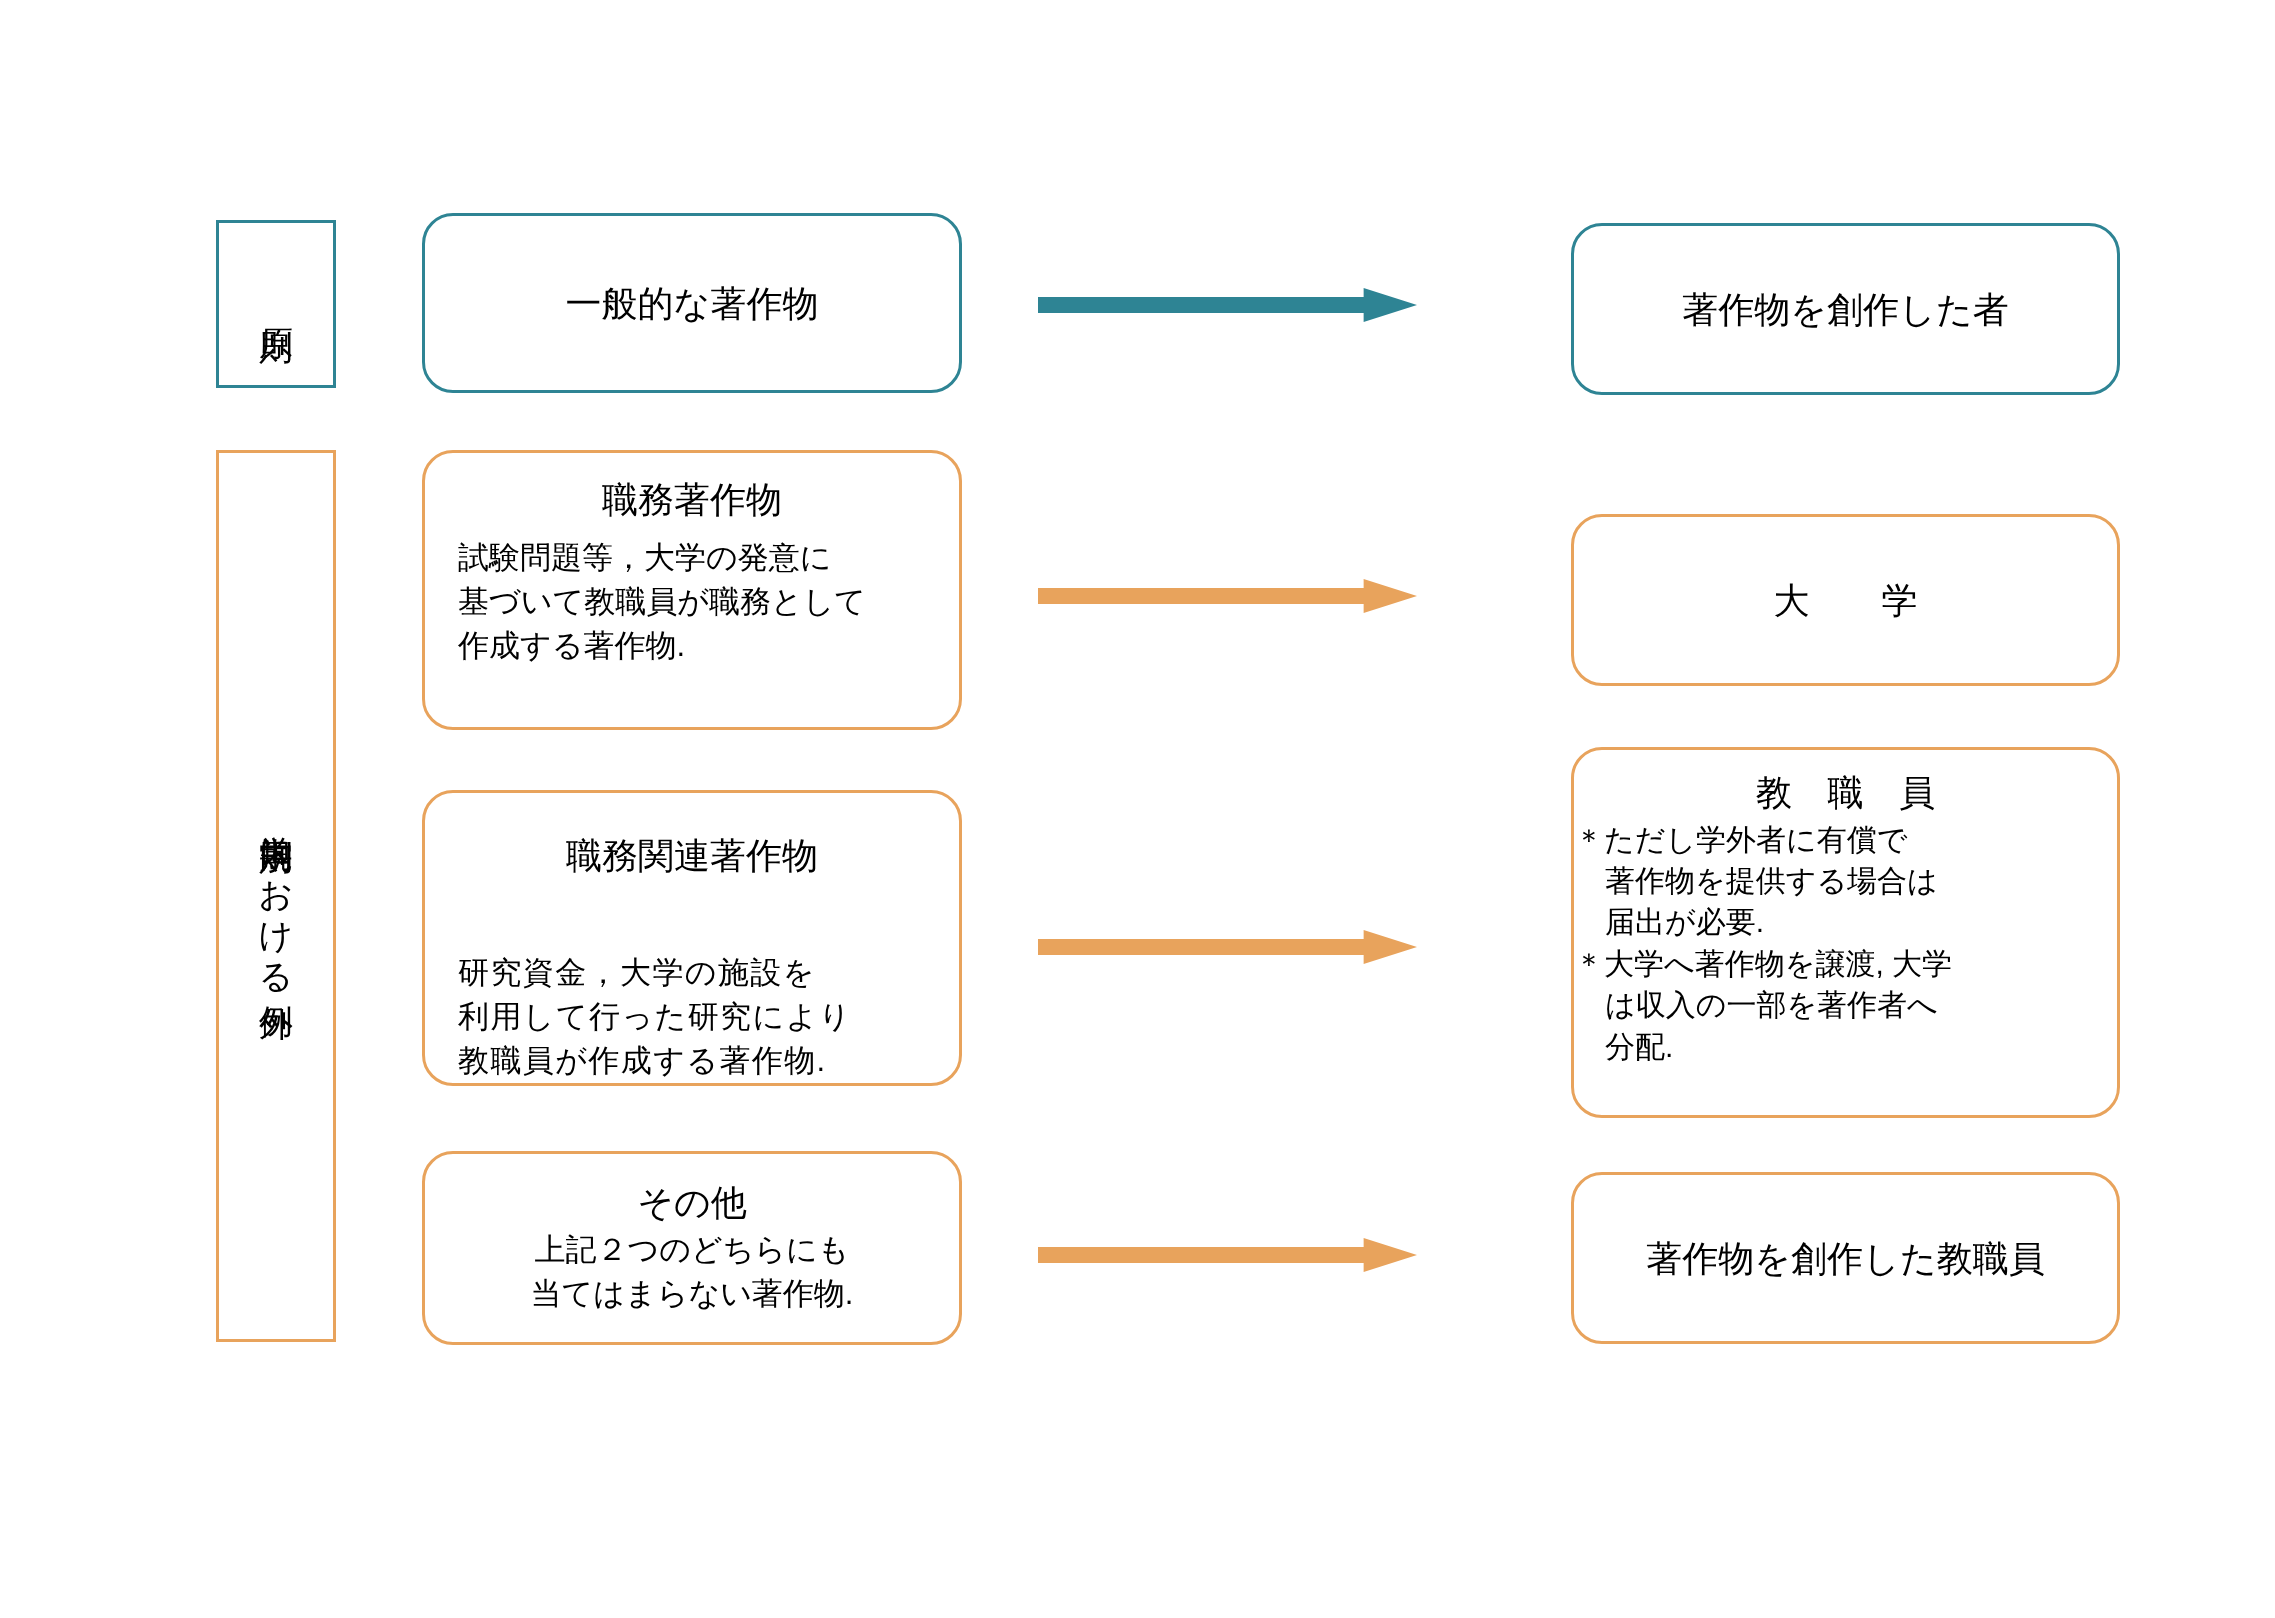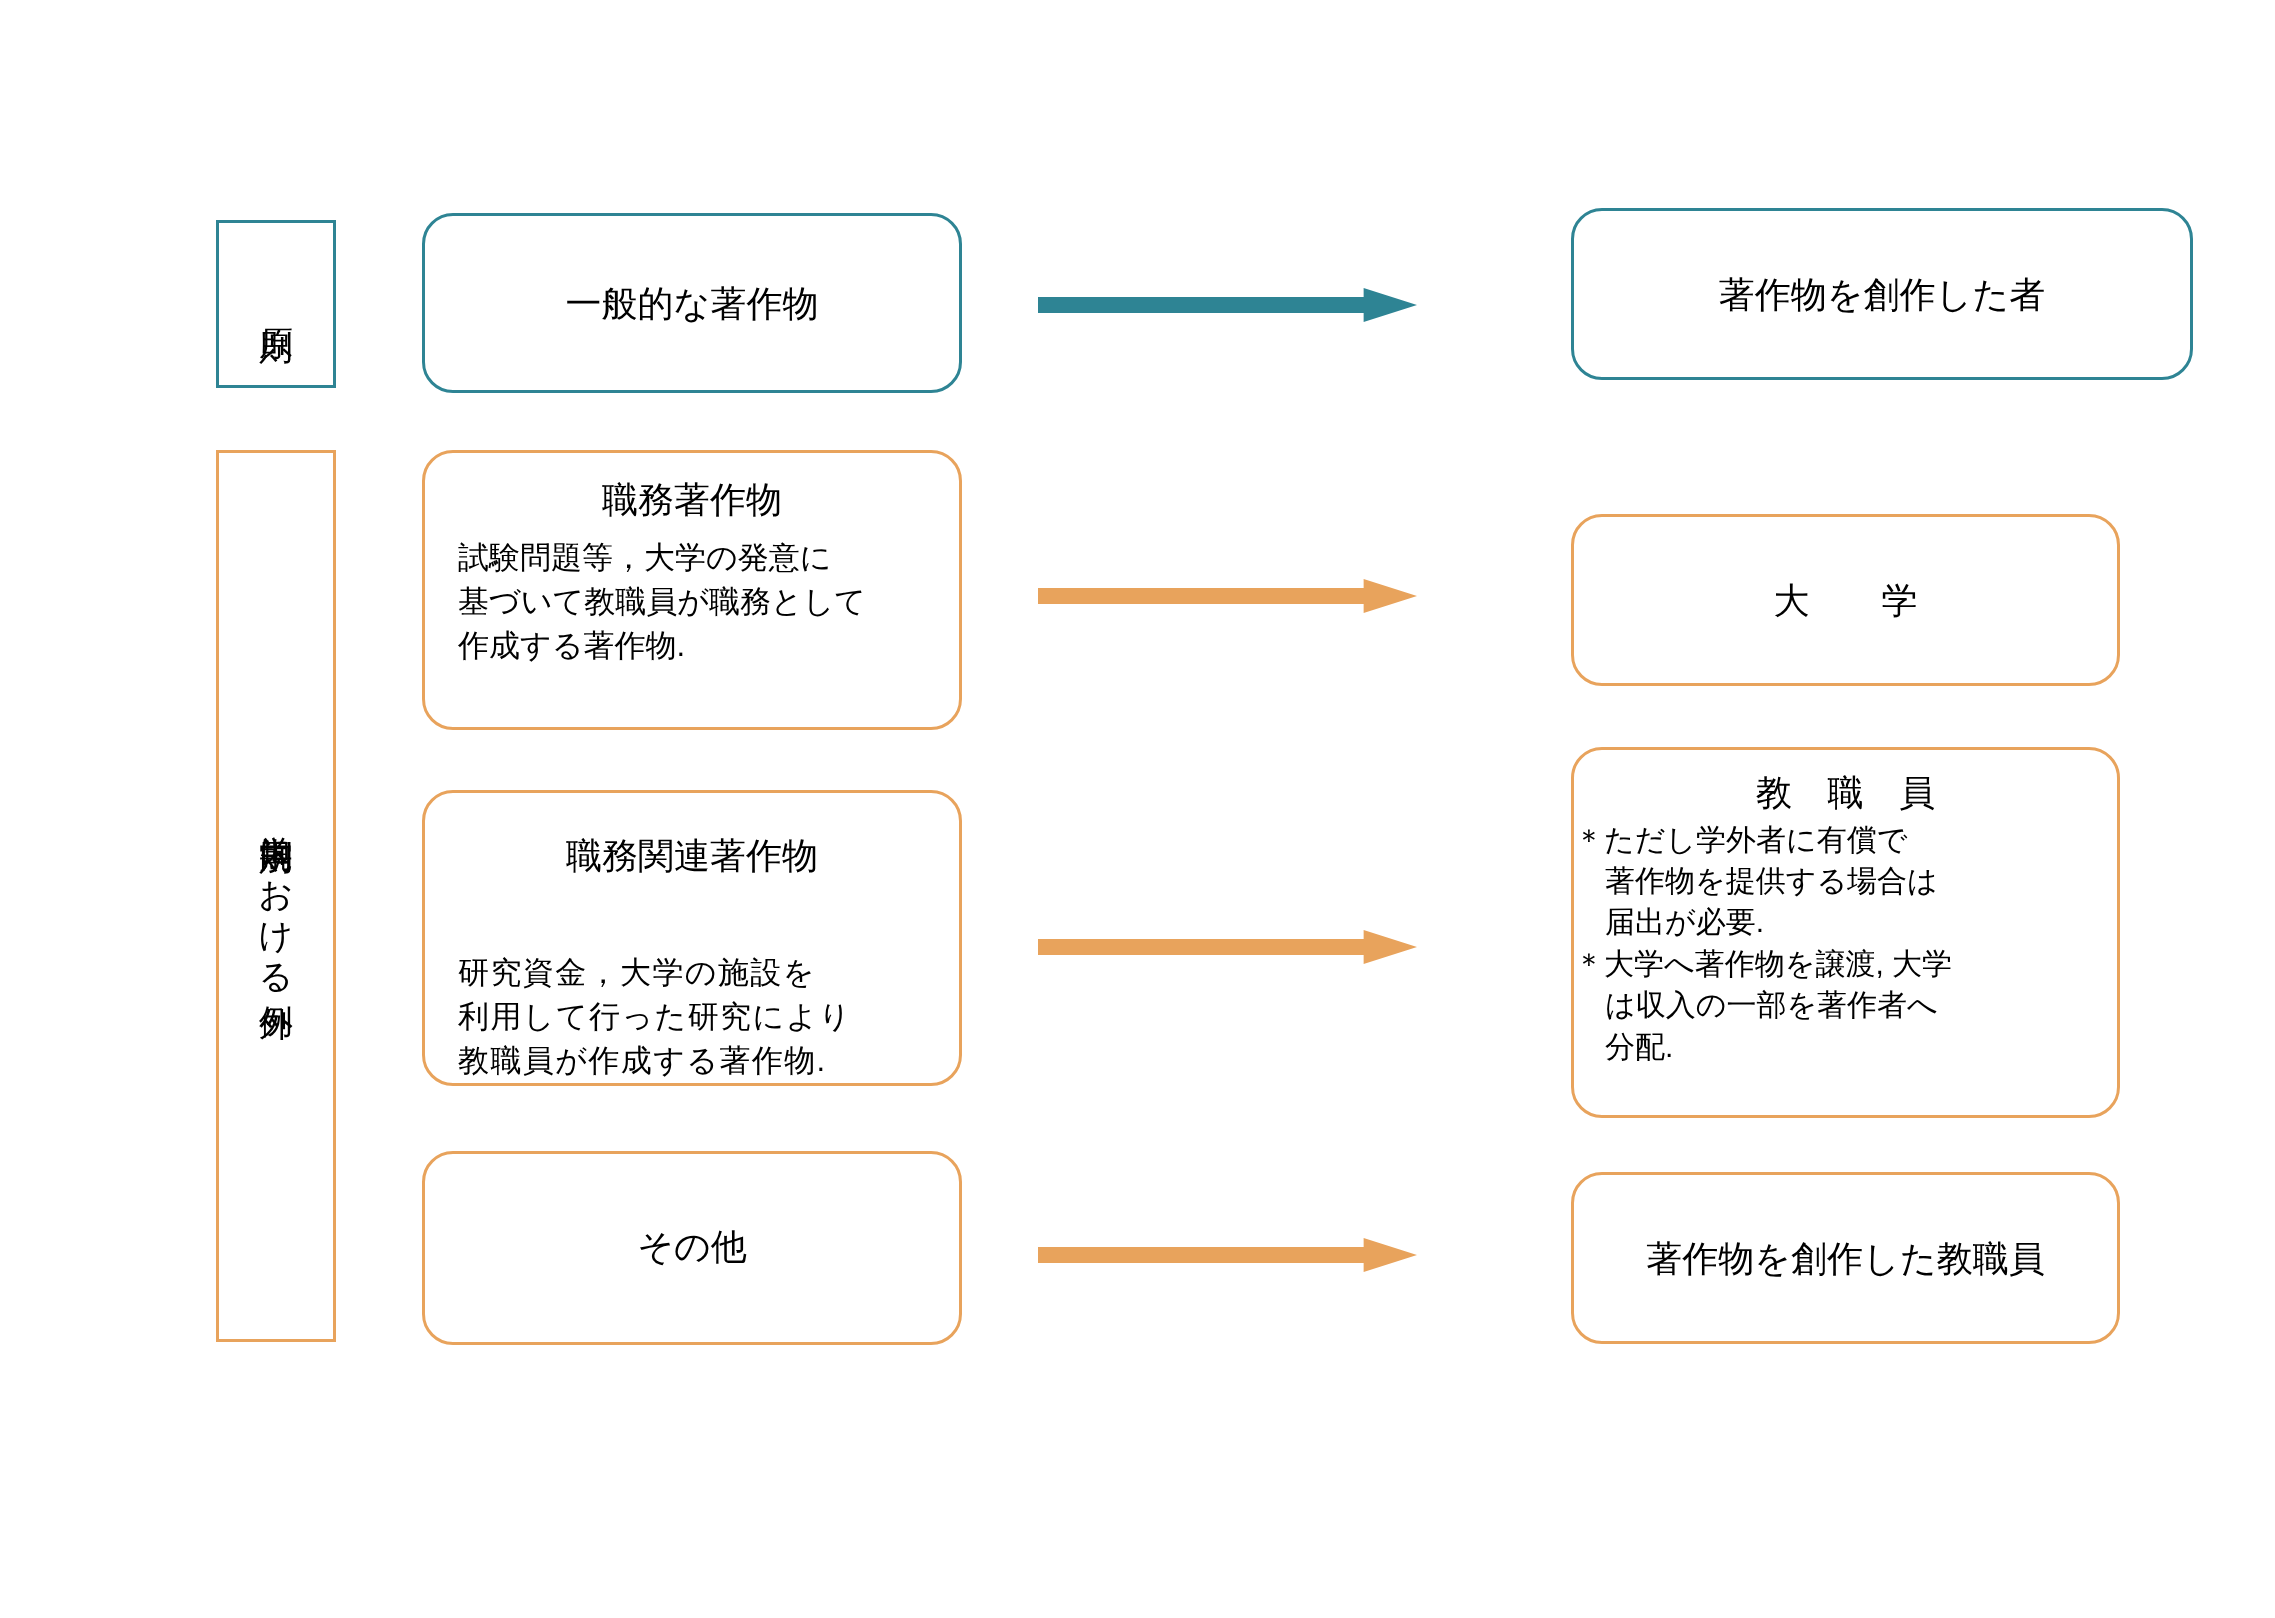--- a/index.html
+++ b/index.html
@@ -128,20 +128,22 @@
     <div class="box-title">職務関連著作物</div>
     <div class="gap-sm"></div>
     <div class="box-body justified" style="width:100%; padding-left:33px; box-sizing:border-box;">研究資金，大学の施設を
 利用して行った研究により
 教職員が作成する著作物.</div>
   </div>
 
   <div class="node rbox amber" style="left:422px; top:1151px; width:540px; height:194px;">
     <div class="box-title">その他</div>
     <div class="gap-xs"></div>
+    <div class="box-body centered">上記２つのどちらにも
+当てはまらない著作物.</div>
   </div>
 
   <div class="arrow" style="left:1038px; top:288px; width:379px;">
     <svg viewBox="0 0 419 38" preserveAspectRatio="none">
       <polygon points="0,10 360,10 360,0 419,19 360,38 360,28 0,28" fill="#2E8494"></polygon>
     </svg>
   </div>
 
   <div class="arrow" style="left:1038px; top:579px; width:379px;">
     <svg viewBox="0 0 419 38" preserveAspectRatio="none">
@@ -154,21 +156,21 @@
       <polygon points="0,10 360,10 360,0 419,19 360,38 360,28 0,28" fill="#E8A35C"></polygon>
     </svg>
   </div>
 
   <div class="arrow" style="left:1038px; top:1238px; width:379px;">
     <svg viewBox="0 0 419 38" preserveAspectRatio="none">
       <polygon points="0,10 360,10 360,0 419,19 360,38 360,28 0,28" fill="#E8A35C"></polygon>
     </svg>
   </div>
 
-  <div class="node rbox teal" style="left:1571px; top:208px; width:622px; height:172px;">
+  <div class="node rbox teal" style="left:1571px; top:223px; width:549px; height:172px;">
     <div class="box-title">著作物を創作した者</div>
   </div>
 
   <div class="node rbox amber" style="left:1571px; top:514px; width:549px; height:172px;">
     <div class="box-title">大　　学</div>
   </div>
 
   <div class="node rbox amber" style="left:1571px; top:747px; width:549px; height:371px; justify-content:flex-start; padding-top:20px;">
     <div class="box-title spaced">教 職 員</div>
     <div class="gap-xs"></div>

